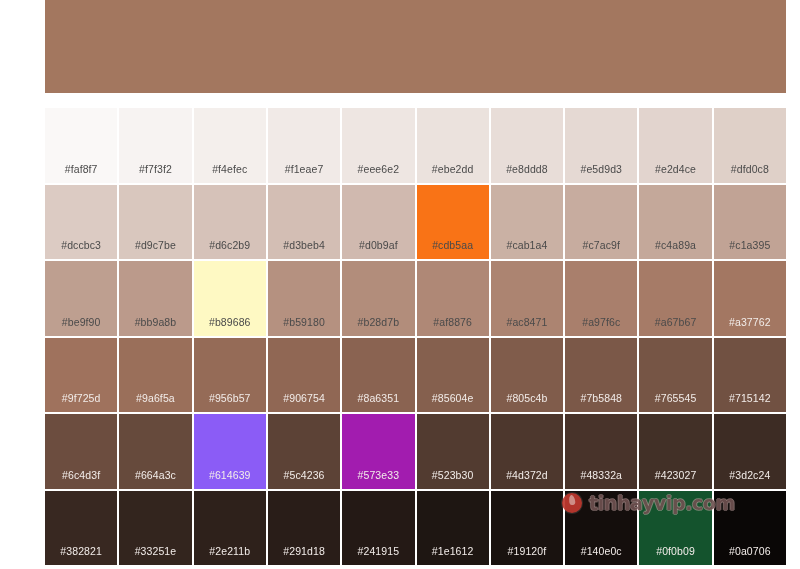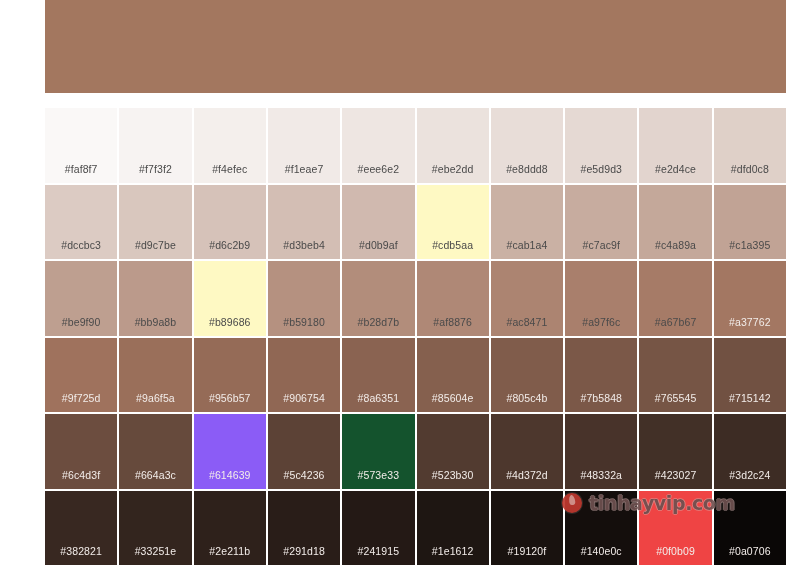--- a/index.html
+++ b/index.html
@@ -150,21 +150,21 @@
       </div>
       <div class="swatch dark-text" style="background: rgb(214, 194, 185); padding-left: 32px;">
         <span class="swatch-label">#d6c2b9</span>
       </div>
       <div class="swatch dark-text" style="background: rgb(211, 190, 180); padding-left: 40px;">
         <span class="swatch-label">#d3beb4</span>
       </div>
       <div class="swatch dark-text" style="background: rgb(208, 185, 175);">
         <span class="swatch-label">#d0b9af</span>
       </div>
-      <div class="swatch dark-text" style="background: #fef9c3;">
+      <div class="swatch dark-text" style="background: #f97316;">
         <span class="swatch-label">#cdb5aa</span>
       </div>
       <div class="swatch dark-text" style="background: rgb(202, 177, 164);">
         <span class="swatch-label">#cab1a4</span>
       </div>
       <div class="swatch dark-text" style="background: rgb(199, 172, 159);">
         <span class="swatch-label">#c7ac9f</span>
       </div>
       <div class="swatch dark-text" style="background: rgb(196, 168, 154);">
         <span class="swatch-label">#c4a89a</span>
@@ -237,21 +237,21 @@
       </div>
       <div class="swatch light-text" style="background: rgb(102, 74, 60);">
         <span class="swatch-label">#664a3c</span>
       </div>
       <div class="swatch light-text" style="background: #8b5cf6; padding-left: 44px;">
         <span class="swatch-label">#614639</span>
       </div>
       <div class="swatch light-text" style="background: rgb(92, 66, 54);">
         <span class="swatch-label">#5c4236</span>
       </div>
-      <div class="swatch light-text" style="background: #14532d;">
+      <div class="swatch light-text" style="background: #a21caf;">
         <span class="swatch-label">#573e33</span>
       </div>
       <div class="swatch light-text" style="background: rgb(82, 59, 48);">
         <span class="swatch-label">#523b30</span>
       </div>
       <div class="swatch light-text" style="background: rgb(77, 55, 45);">
         <span class="swatch-label">#4d372d</span>
       </div>
       <div class="swatch light-text" style="background: rgb(72, 51, 42);">
         <span class="swatch-label">#48332a</span>
@@ -279,21 +279,21 @@
       </div>
       <div class="swatch light-text" style="background: rgb(30, 22, 18);">
         <span class="swatch-label">#1e1612</span>
       </div>
       <div class="swatch light-text" style="background: rgb(25, 18, 15);">
         <span class="swatch-label">#19120f</span>
       </div>
       <div class="swatch light-text" style="background: rgb(20, 14, 12);">
         <span class="swatch-label">#140e0c</span>
       </div>
-      <div class="swatch light-text" style="background: #ef4444;">
+      <div class="swatch light-text" style="background: #14532d;">
         <span class="swatch-label">#0f0b09</span>
       </div>
       <div class="swatch light-text" style="background: rgb(10, 7, 6);">
         <span class="swatch-label">#0a0706</span>
       </div>
     </div>
 
   <div id="watermark">
     <span class="wm-mark" style="background: rgb(192, 57, 47);"></span>
     <span class="wm-text" style="color: rgb(110, 81, 80);">tinhayvip.com</span>

